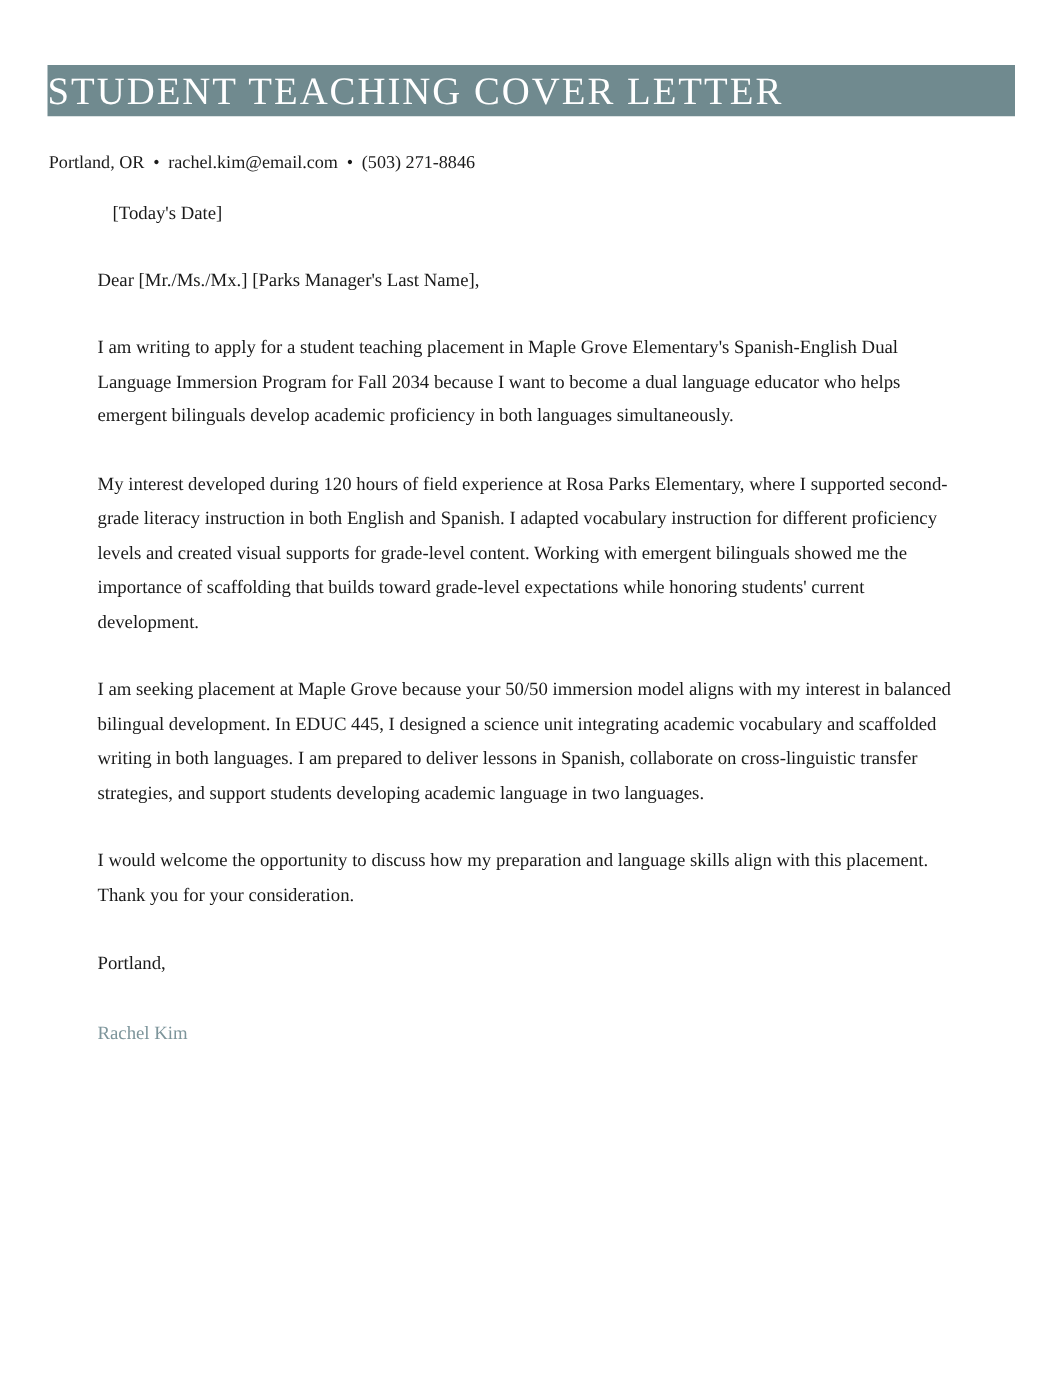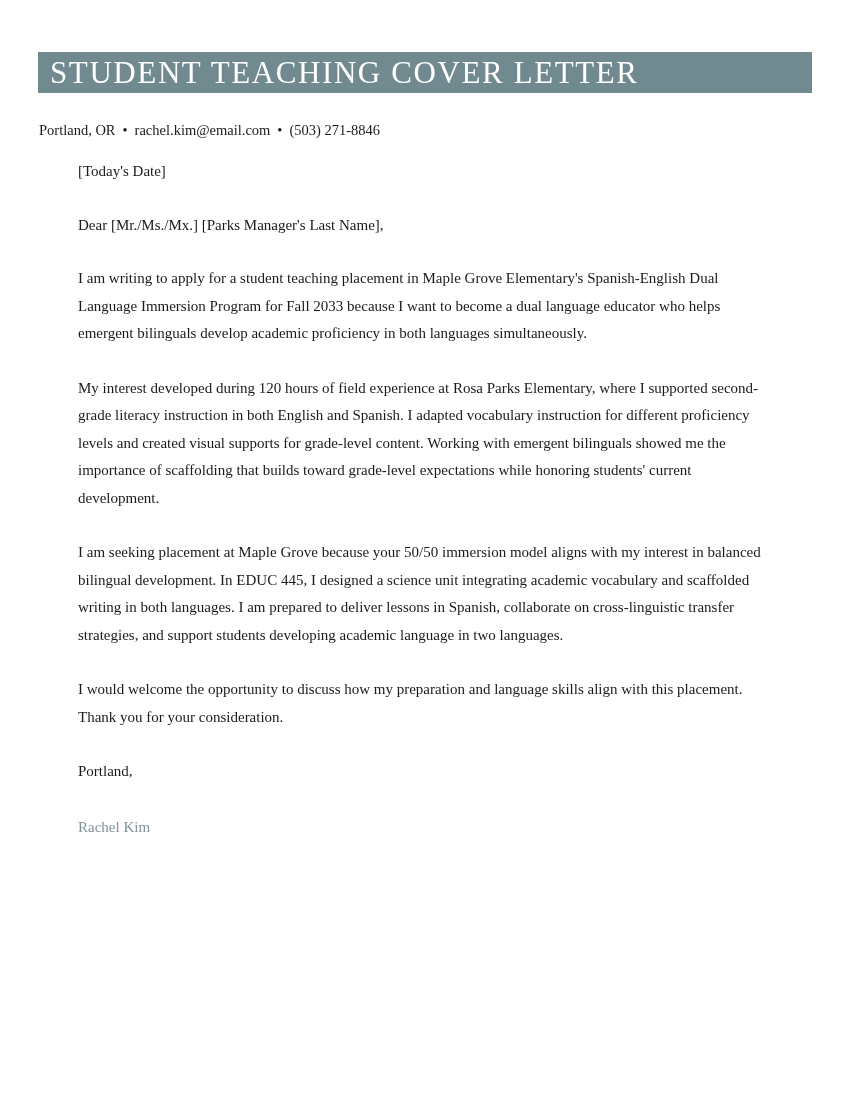--- a/index.html
+++ b/index.html
@@ -26,21 +26,20 @@
   .banner {
     position: absolute;
     left: 38px;
     top: 52px;
     width: 774px;
     height: 41px;
     background: #708a8f;
     display: flex;
     align-items: center;
     box-sizing: border-box;
-    padding-left: 12px;
   }
   .banner-title {
     color: #ffffff;
     font-family: "Liberation Serif", "DejaVu Serif", serif;
     font-size: 31px;
     line-height: 31px;
     letter-spacing: 1.6px;
     white-space: nowrap;
   }
 
@@ -65,21 +64,21 @@
     left: 78px;
     top: 158px;
     width: 694px;
     font-size: 15px;
     line-height: 27.5px;
     color: #1a1a1a;
   }
 
   .date-line {
     color: #1a1a1a;
-    margin: 0 0 23px 0;
+    margin: 0 0 23px 12px;
   }
 
   .recipient {
     color: #7c7c7c;
     margin: 0 0 28px 0;
   }
   .recipient div { color: #7c7c7c; }
 
   .salutation {
     margin: 26px 0 26px 0;
@@ -115,21 +114,21 @@
     <span>Portland, OR</span><span class="contact-sep">•</span><span>rachel.kim@email.com</span><span class="contact-sep">•</span><span>(503) 271-8846</span>
   </div>
 
   <div class="letter">
 
     <p class="date-line">[Today's Date]</p>
 
 
     <p class="salutation">Dear [Mr./Ms./Mx.] [Parks Manager's Last Name],</p>
 
-    <p class="body-para">I am writing to apply for a student teaching placement in Maple Grove Elementary's Spanish-English Dual Language Immersion Program for Fall 2033 because I want to become a dual language educator who helps emergent bilinguals develop academic proficiency in both languages simultaneously.</p>
+    <p class="body-para">I am writing to apply for a student teaching placement in Maple Grove Elementary's Spanish-English Dual Language Immersion Program for Fall 2034 because I want to become a dual language educator who helps emergent bilinguals develop academic proficiency in both languages simultaneously.</p>
 
     <p class="body-para">My interest developed during 120 hours of field experience at Rosa Parks Elementary, where I supported second-grade literacy instruction in both English and Spanish. I adapted vocabulary instruction for different proficiency levels and created visual supports for grade-level content. Working with emergent bilinguals showed me the importance of scaffolding that builds toward grade-level expectations while honoring students' current development.</p>
 
     <p class="body-para">I am seeking placement at Maple Grove because your 50/50 immersion model aligns with my interest in balanced bilingual development. In EDUC 445, I designed a science unit integrating academic vocabulary and scaffolded writing in both languages. I am prepared to deliver lessons in Spanish, collaborate on cross-linguistic transfer strategies, and support students developing academic language in two languages.</p>
 
     <p class="body-para">I would welcome the opportunity to discuss how my preparation and language skills align with this placement. Thank you for your consideration.</p>
 
     <p class="closing">Portland,</p>
 
     <p class="signature">Rachel Kim</p>

